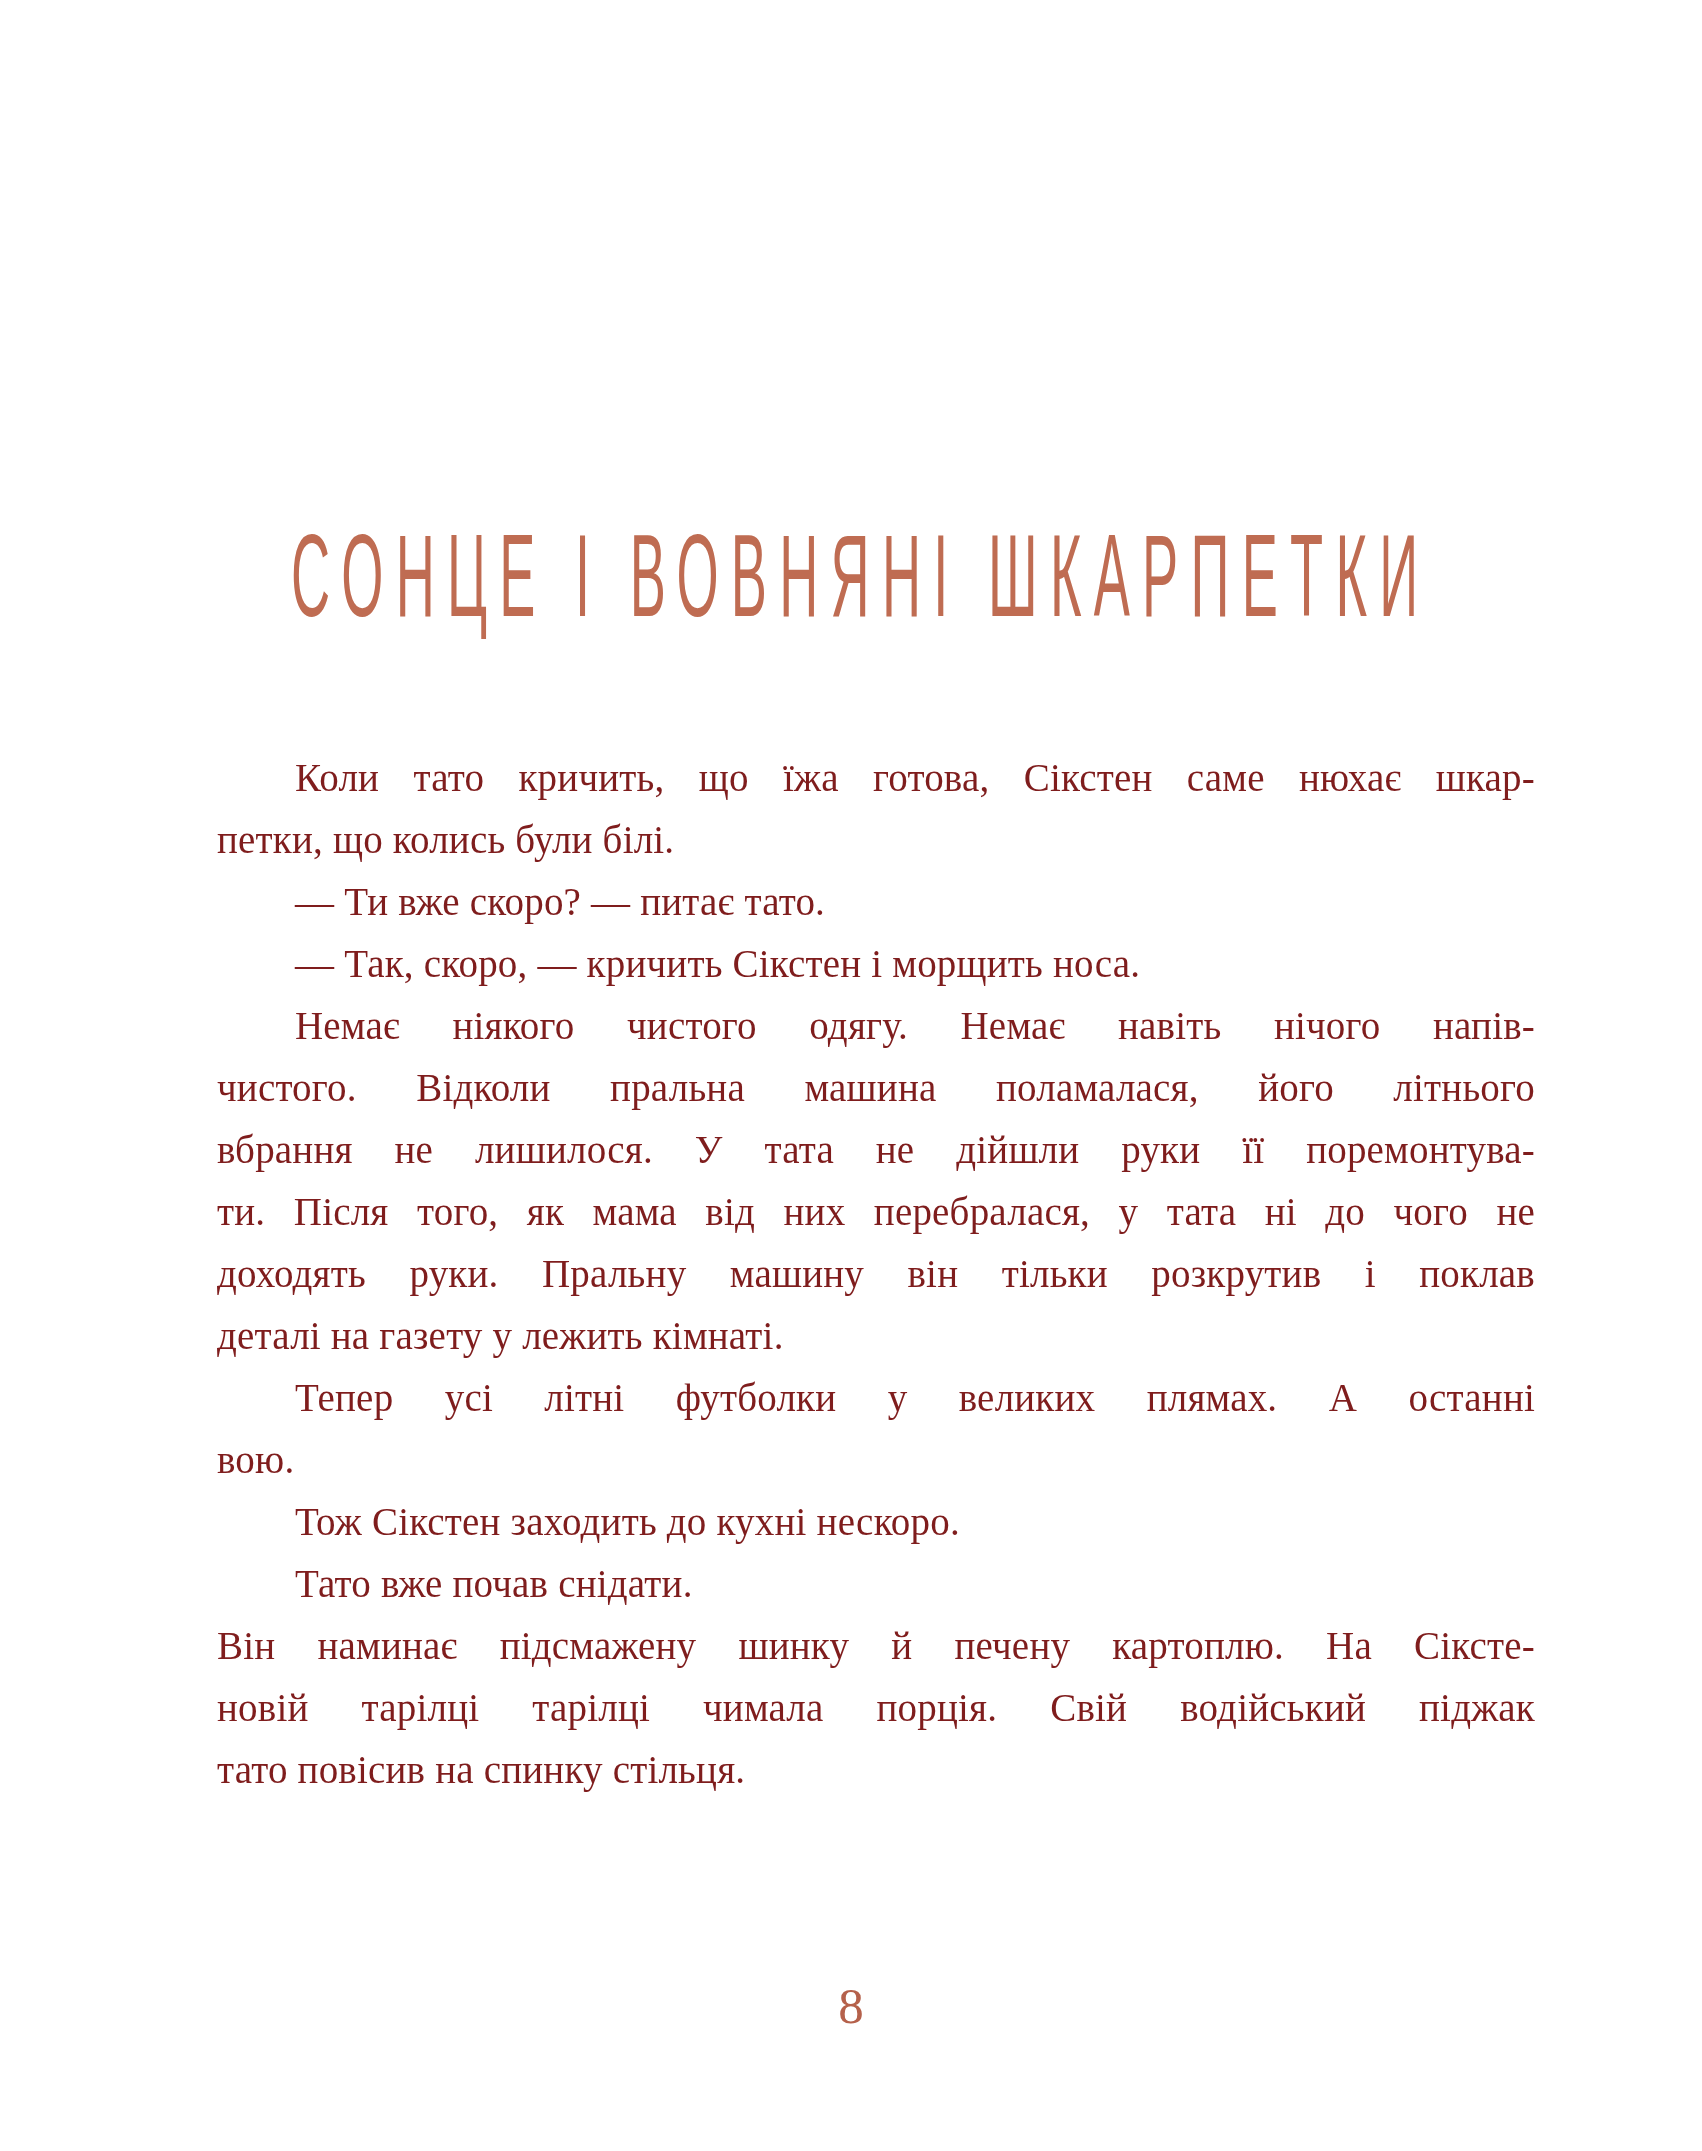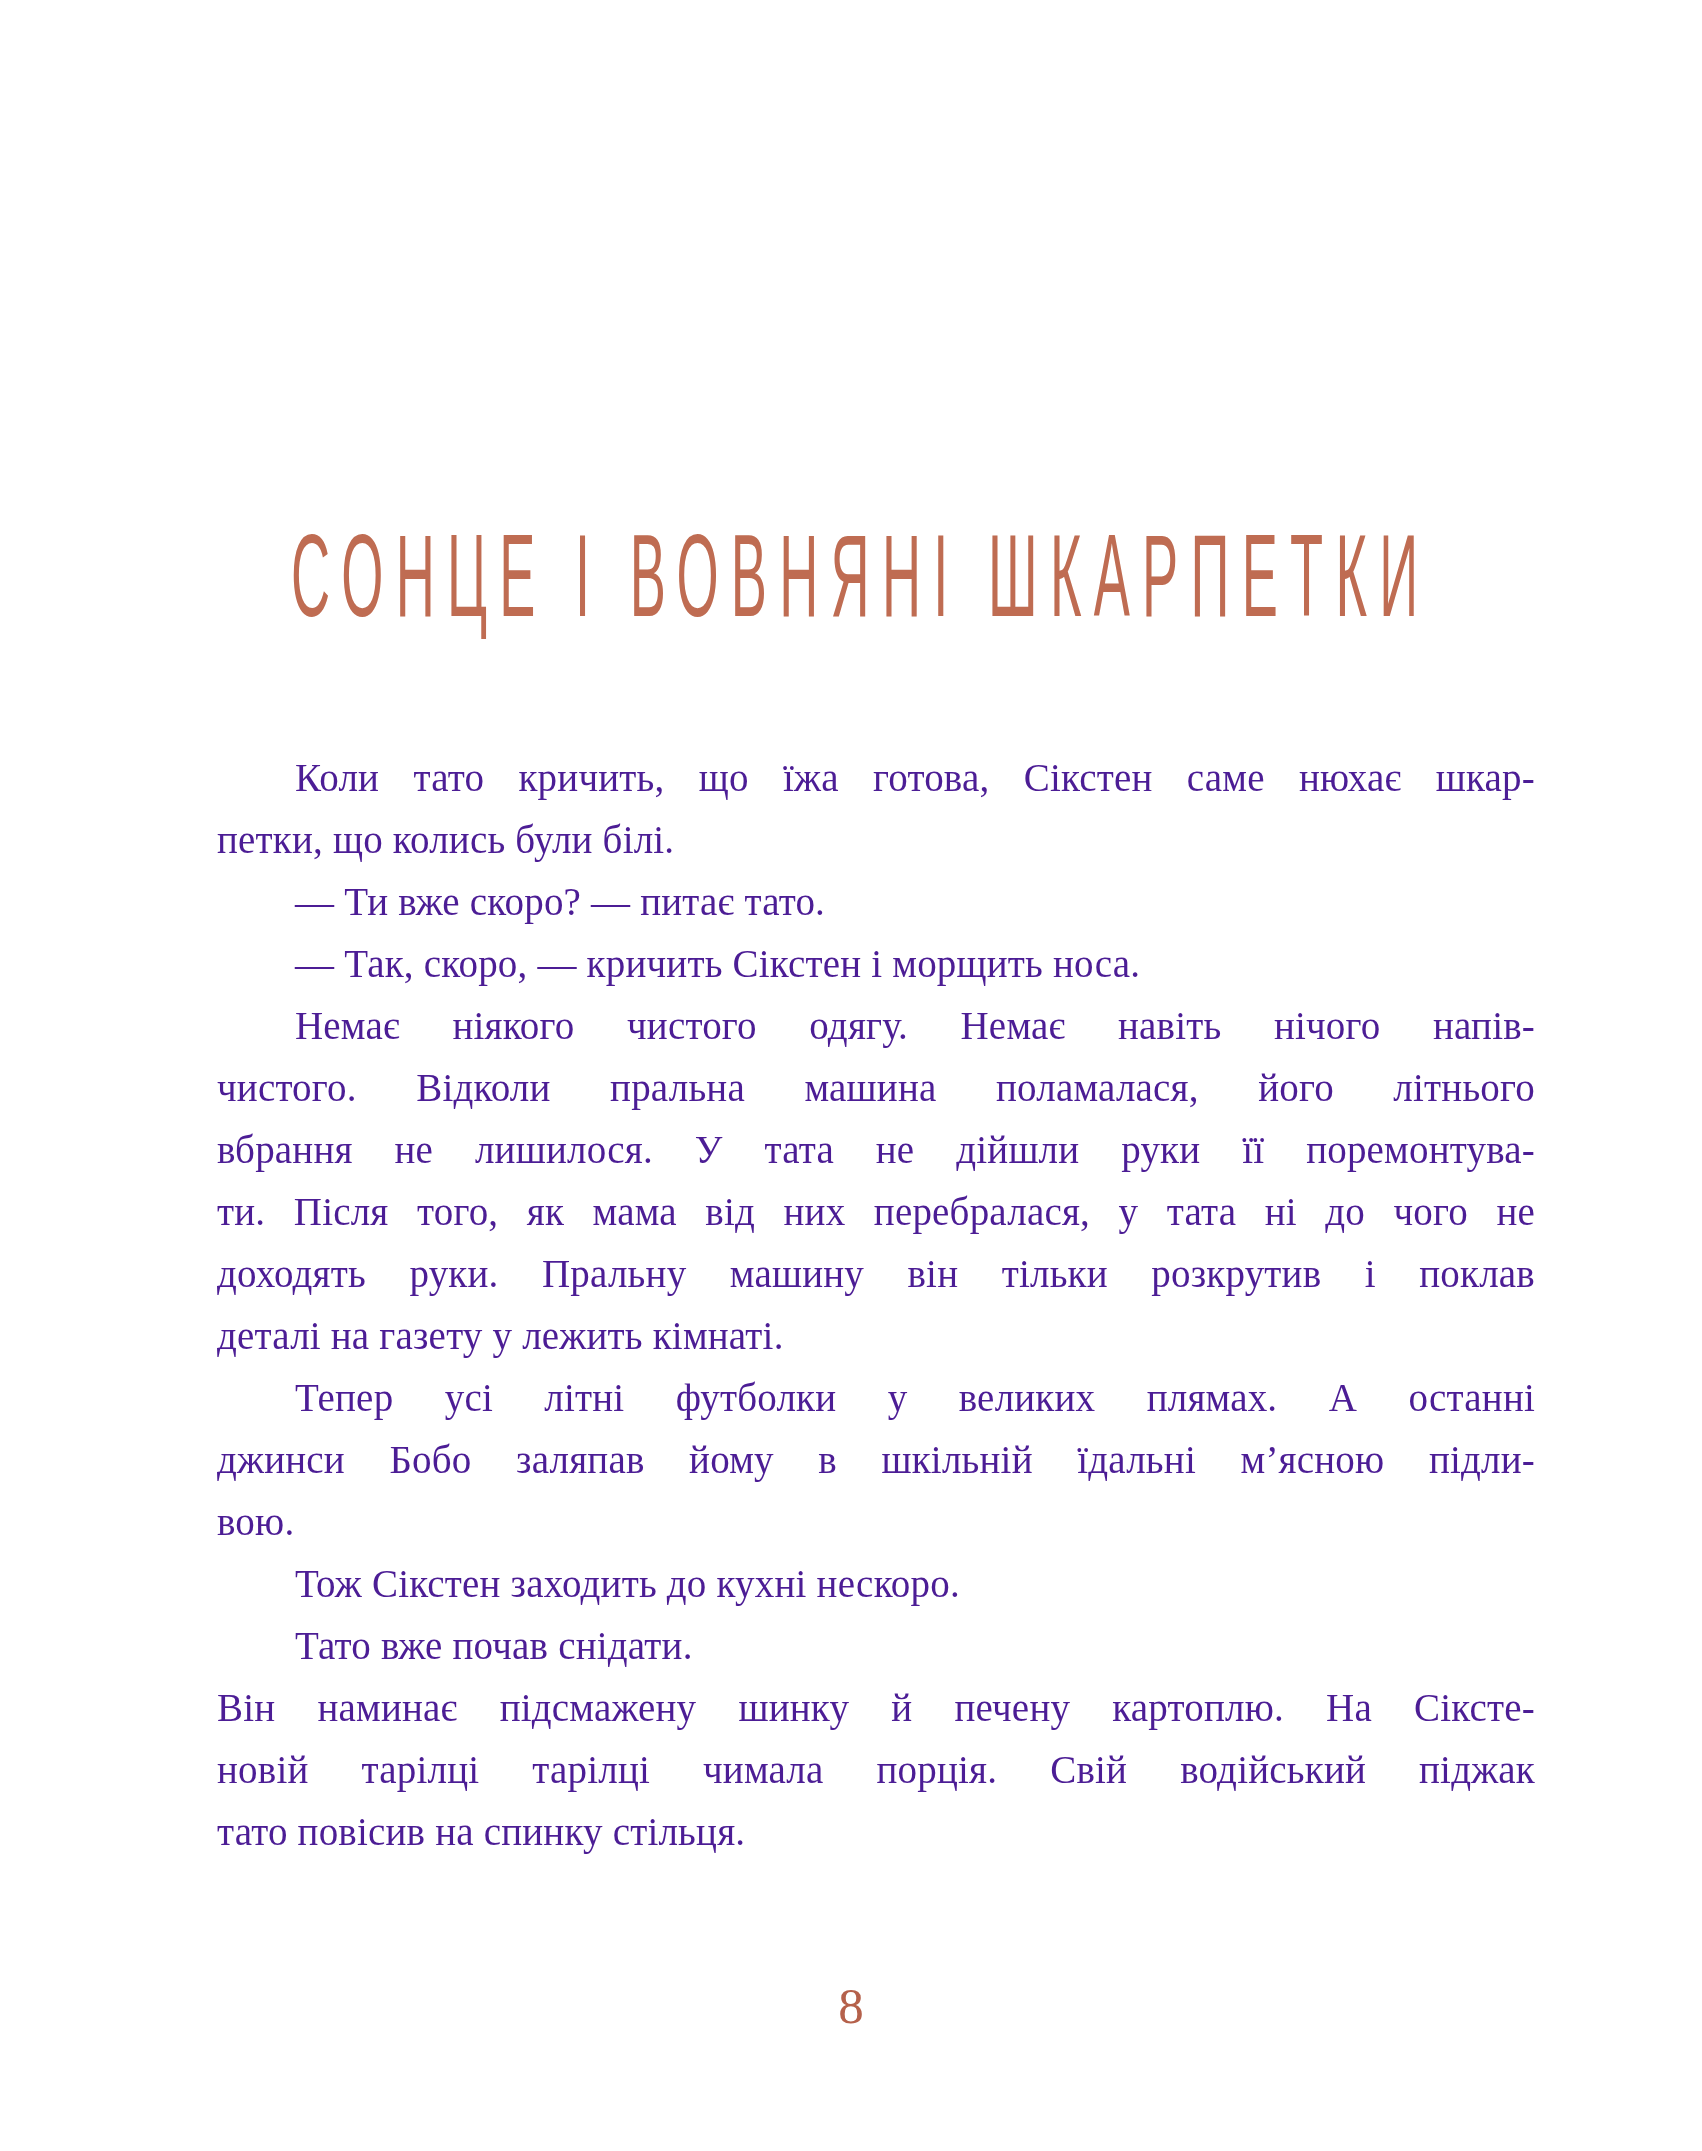--- a/index.html
+++ b/index.html
@@ -38,21 +38,21 @@
     position: absolute;
     left: 217px;
     top: 747px;
     width: 1318px;
   }
   .line {
     height: 62px;
     line-height: 62px;
     font-family: "Liberation Serif", serif;
     font-size: 39px;
-    color: #4c1d95;
+    color: #7f1d1d;
     text-align: left;
     letter-spacing: 0.2px;
   }
   .line.justify {
     text-align: justify;
     text-align-last: justify;
   }
   .line.indent {
     padding-left: 78px;
   }
@@ -82,21 +82,20 @@
       <div class="line">петки, що колись були білі.</div>
       <div class="line indent">— Ти вже скоро? — питає тато.</div>
       <div class="line indent">— Так, скоро, — кричить Сікстен і морщить носа.</div>
       <div class="line justify indent">Немає ніякого чистого одягу. Немає навіть нічого напів-</div>
       <div class="line justify">чистого. Відколи пральна машина поламалася, його літнього</div>
       <div class="line justify">вбрання не лишилося. У тата не дійшли руки її поремонтува-</div>
       <div class="line justify">ти. Після того, як мама від них перебралася, у тата ні до чого не</div>
       <div class="line justify">доходять руки. Пральну машину він тільки розкрутив і поклав</div>
       <div class="line">деталі на газету у лежить кімнаті.</div>
       <div class="line justify indent">Тепер усі літні футболки у великих плямах. А останні</div>
-      <div class="line justify">джинси Бобо заляпав йому в шкільній їдальні м’ясною підли-</div>
       <div class="line">вою.</div>
       <div class="line indent">Тож Сікстен заходить до кухні нескоро.</div>
       <div class="line indent">Тато вже почав снідати.</div>
       <div class="line justify">Він наминає підсмажену шинку й печену картоплю. На Сіксте-</div>
       <div class="line justify">новій тарілці тарілці чимала порція. Свій водійський піджак</div>
       <div class="line">тато повісив на спинку стільця.</div>
     </div>
 
   <div class="page-number">8</div>
 

